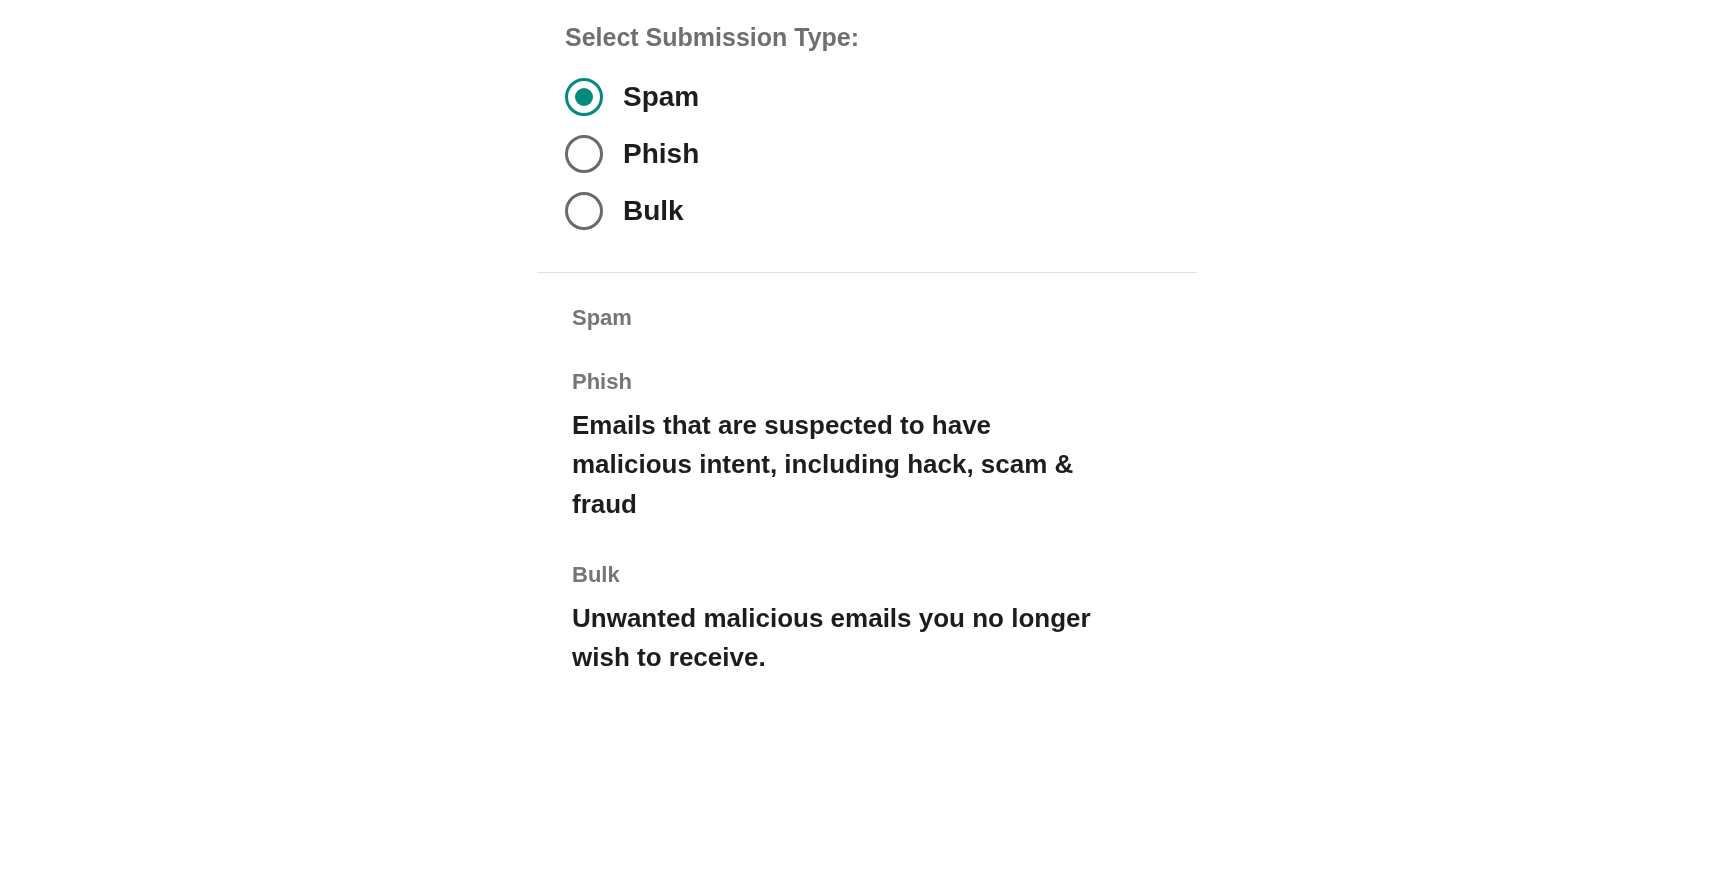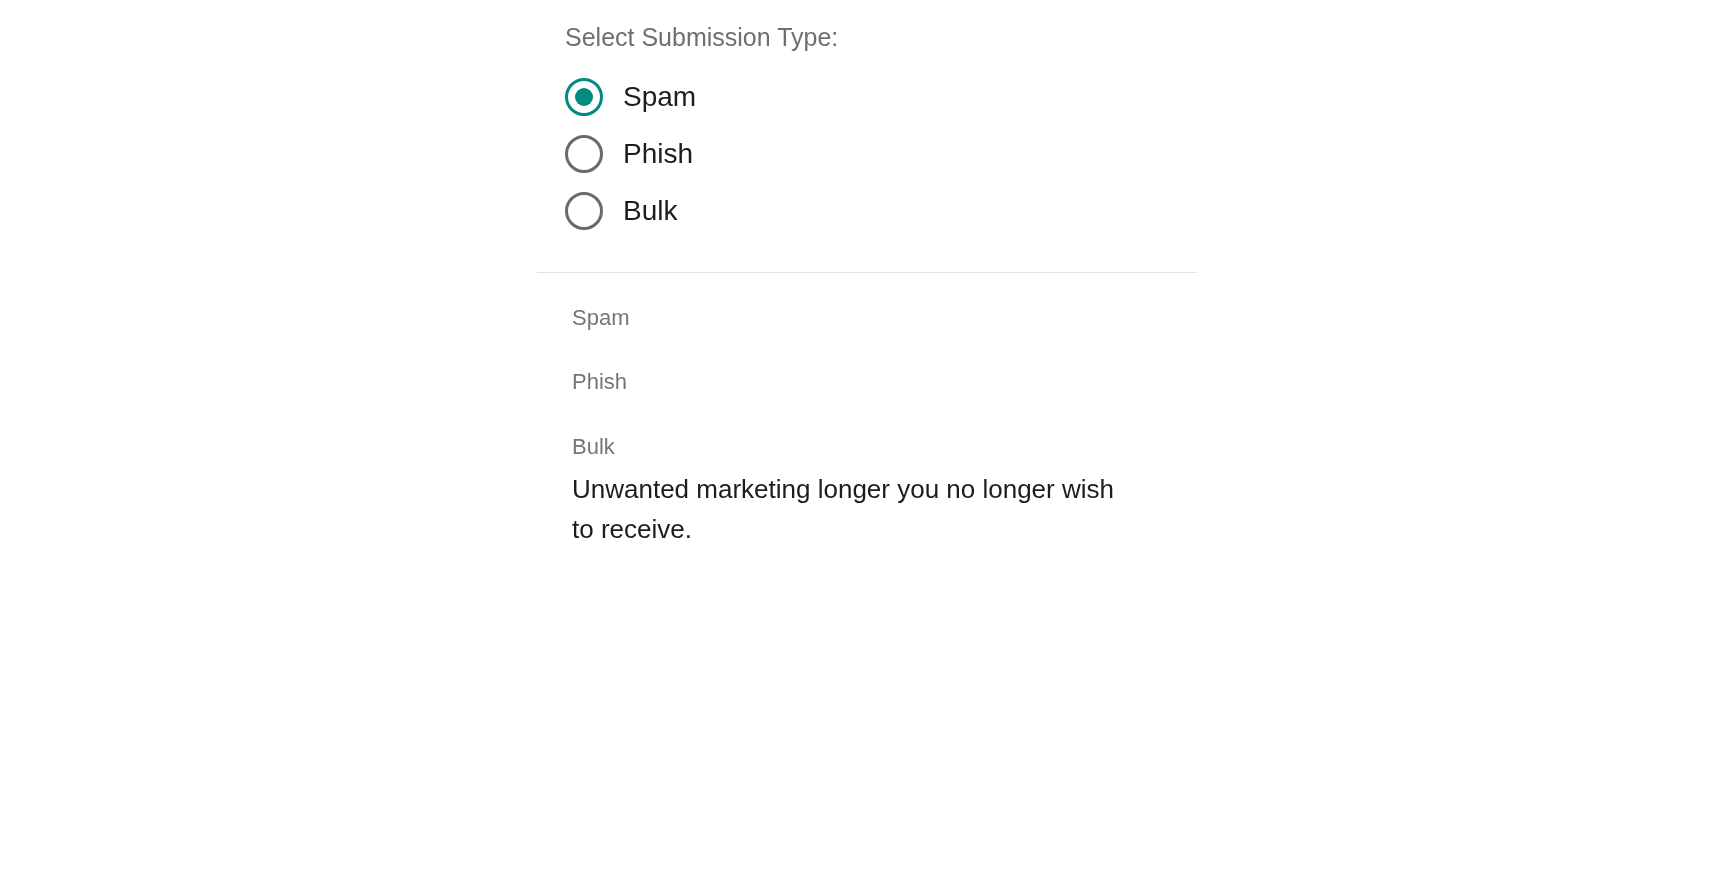--- a/index.html
+++ b/index.html
@@ -20,20 +20,21 @@
     width: 1730px;
     height: 886px;
     box-sizing: border-box;
   }
 
   .form-panel {
     position: absolute;
     left: 540px;
     top: 0;
     width: 660px;
+    font-weight: bold;
   }
 
   .section-label {
     font-size: 25px;
     color: #6f6f6f;
     line-height: 1.2;
     padding-top: 22px;
     padding-left: 25px;
   }
 
@@ -145,24 +146,25 @@
     <div class="divider"></div>
 
     <div class="descriptions">
 
       <div class="desc-block">
         <div class="desc-title">Spam</div>
       </div>
 
       <div class="desc-block">
         <div class="desc-title">Phish</div>
+        <div class="desc-body">Emails that are suspected to have malicious intent, including hack, scam &amp; fraud</div>
       </div>
 
       <div class="desc-block">
         <div class="desc-title">Bulk</div>
-        <div class="desc-body">Unwanted marketing longer you no longer wish to receive.</div>
+        <div class="desc-body">Unwanted malicious emails you no longer wish to receive.</div>
       </div>
 
     </div>
 
   </div>
 
 </div>
 
 </body></html>

